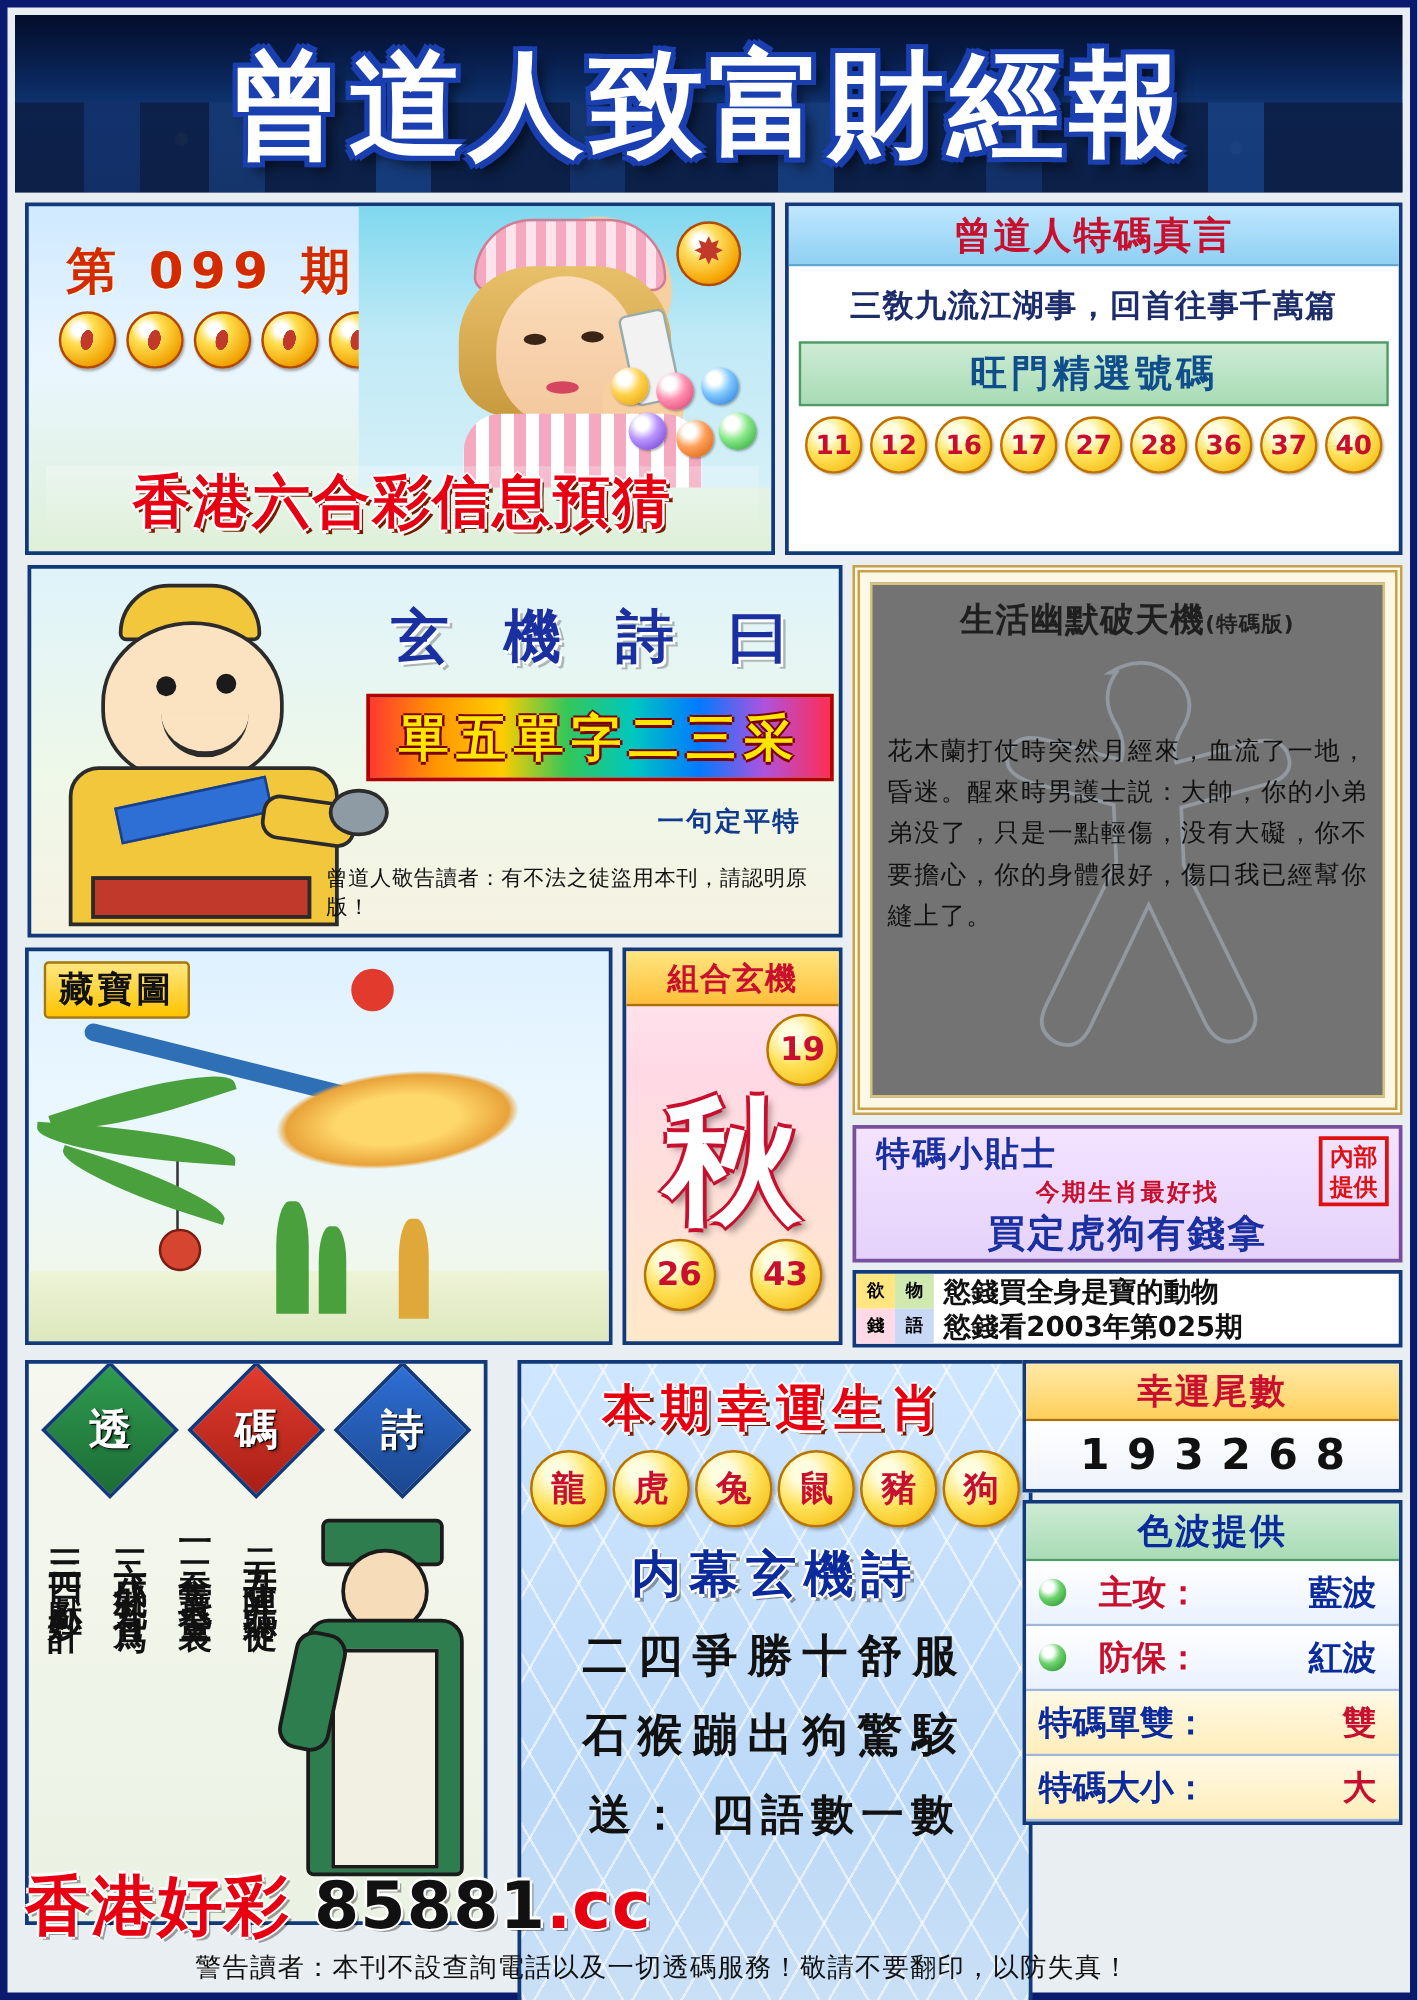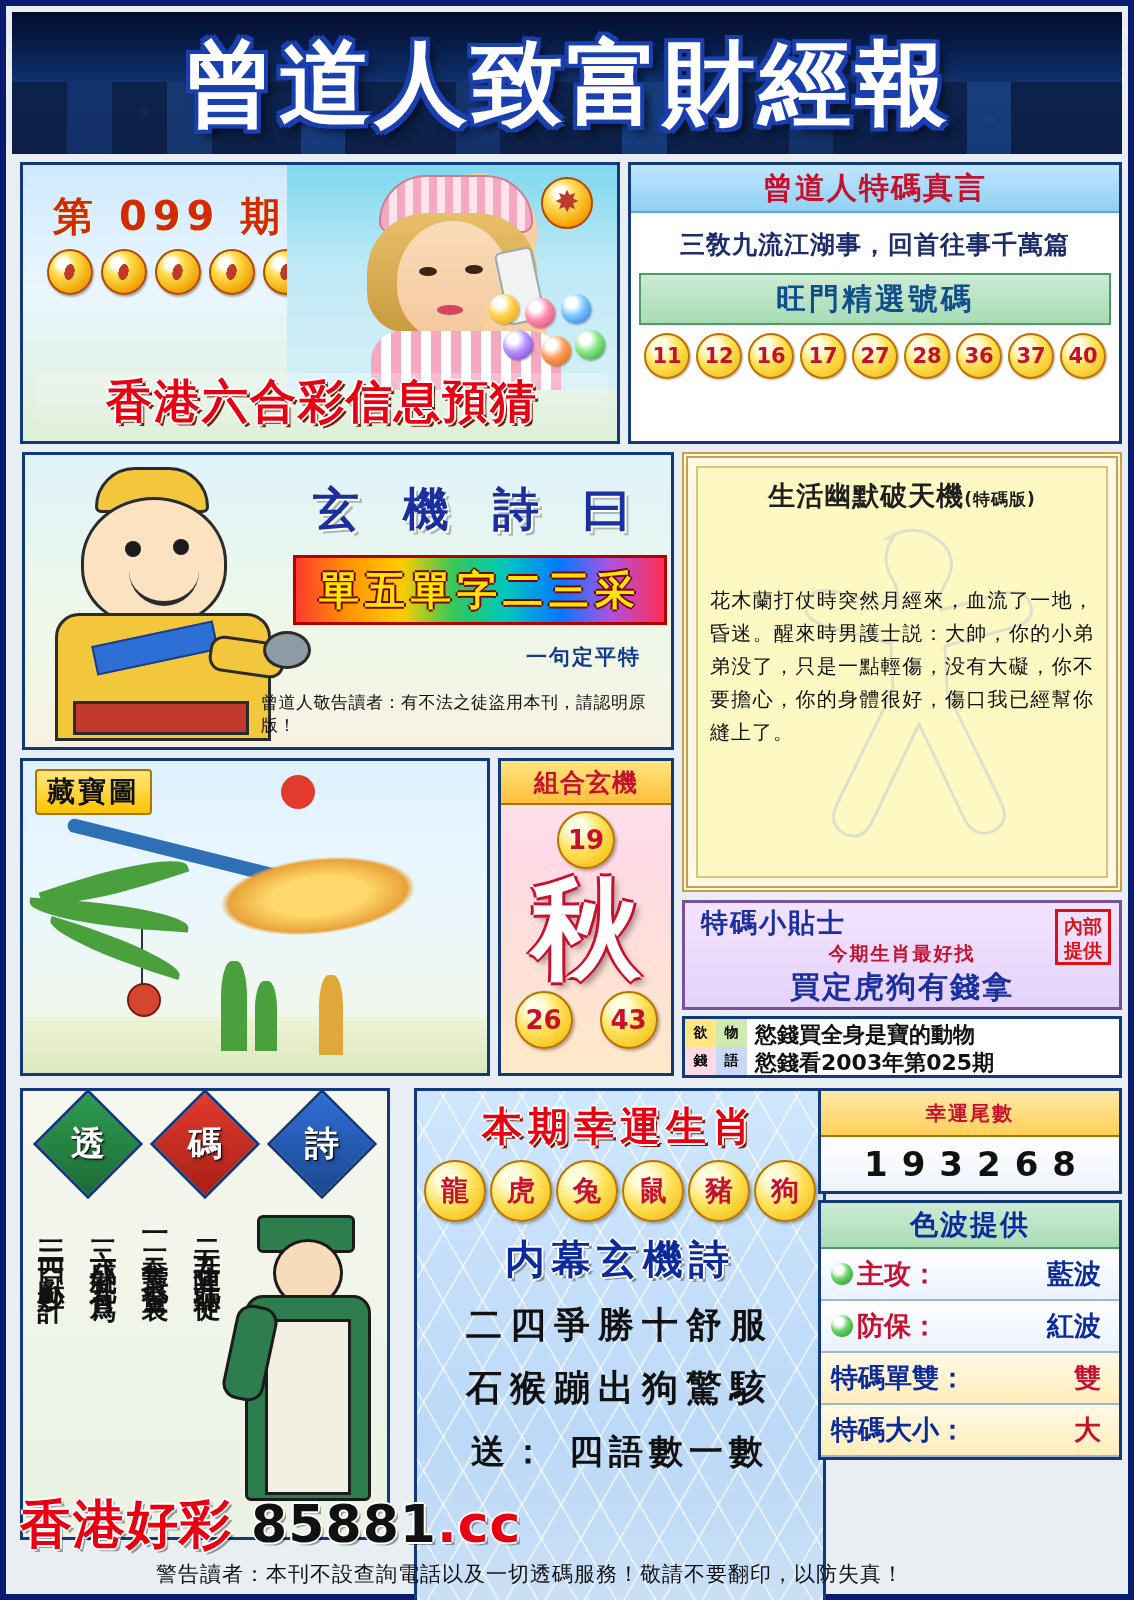--- a/index.html
+++ b/index.html
@@ -135,21 +135,21 @@
   .om-body{position:absolute;left:22px;top:150px;width:210px;height:122px;border-radius:24px 24px 0 0;background:#f2c73c;border:3px solid #2b2b2b;}
   .om-sash{position:absolute;left:60px;top:170px;width:120px;height:26px;background:#2e6fd6;transform:rotate(-12deg);border:2px solid #1b3f86;}
   .om-belt{position:absolute;left:40px;top:238px;width:170px;height:28px;background:#c0392b;border:3px solid #2b2b2b;}
   .om-arm{position:absolute;left:176px;top:176px;width:70px;height:30px;background:#f2c73c;border:3px solid #2b2b2b;border-radius:14px;transform:rotate(8deg);}
   .om-stone{position:absolute;left:230px;top:168px;width:42px;height:32px;border-radius:50%;background:#8e9aa4;border:3px solid #2b2b2b;}
   
   .humor{
     position:absolute;left:676px;top:446px;width:440px;height:440px;
     border:6px double #c8a24a;box-sizing:border-box;background:#fdf7e6;padding:8px;overflow:hidden;
   }
-  .humor-inner{border:2px solid #d9c27c;height:100%;box-sizing:border-box;padding:10px 12px;position:relative;background:#fef9c3;}
+  .humor-inner{border:2px solid #d9c27c;height:100%;box-sizing:border-box;padding:10px 12px;position:relative;background:#737373;}
   .humor-title{text-align:center;font-size:27px;font-weight:bold;color:#1f1f1f;letter-spacing:1px;}
   .humor-title small{font-size:17px;font-weight:bold;}
   .humor-text{margin-top:70px;font-size:20px;line-height:33px;color:#111;text-align:justify;letter-spacing:1px;position:relative;z-index:2;}
   .chalk{position:absolute;left:40px;top:40px;width:360px;height:380px;opacity:.45;z-index:1;}
   
   .treasure{
     position:absolute;left:14px;top:752px;width:470px;height:318px;
     border:3px solid #123a7a;box-sizing:border-box;overflow:hidden;
     background:linear-gradient(180deg,#dff1ff 0%,#eaf7ff 40%,#f3f7e4 100%);
   }
@@ -165,21 +165,21 @@
   .tr-leaf{position:absolute;background:#4aa03c;border-radius:0 80% 0 80%;}
   .tr-ground{position:absolute;left:0;bottom:0;width:100%;height:56px;background:linear-gradient(180deg,#eef3d6,#dce8bd);}
   
   .combo{
     position:absolute;left:492px;top:752px;width:176px;height:318px;
     border:3px solid #123a7a;box-sizing:border-box;overflow:hidden;
     background:linear-gradient(180deg,#ffe9ef 0%,#ffd9e6 30%,#ffe9c9 100%);
   }
   .combo-head{height:42px;background:linear-gradient(180deg,#ffe680,#ffbf3a);border-bottom:2px solid #b07000;
     display:flex;align-items:center;justify-content:center;font-size:25px;font-weight:bold;color:#c8102e;letter-spacing:1px;}
-  .combo-top{display:flex;justify-content:center;margin-top:6px;}
+  .combo-top{display:flex;justify-content:flex-end;margin-top:6px;}
   .combo-big{font-size:110px;font-weight:bold;color:#ffffff;text-align:center;line-height:120px;
     text-shadow:3px 0 0 #c8102e,-3px 0 0 #c8102e,0 3px 0 #c8102e,0 -3px 0 #c8102e,5px 5px 6px rgba(0,0,0,.35);}
   .combo-bottom{display:flex;justify-content:space-around;margin-top:2px;}
   .big-ball{width:54px;height:54px;border-radius:50%;display:flex;align-items:center;justify-content:center;
     font-size:26px;font-weight:bold;color:#c8102e;
     background:radial-gradient(circle at 34% 28%,#fffde0 0 16%,#ffe25a 45%,#f0b400 100%);
     border:2px solid #b87300;box-shadow:2px 2px 3px rgba(0,0,0,.3);}
   
   .tips{
     position:absolute;left:676px;top:894px;width:440px;height:110px;
@@ -233,27 +233,27 @@
     font-size:28px;font-weight:bold;color:#c8102e;
     background:radial-gradient(circle at 34% 28%,#fffde0 0 16%,#ffe25a 48%,#f0b400 100%);
     border:2px solid #b87300;box-shadow:2px 2px 3px rgba(0,0,0,.3);}
   .lucky-t2{text-align:center;margin-top:10px;font-size:40px;font-weight:bold;color:#0b2a9b;letter-spacing:6px;
     text-shadow:2px 0 0 #fff,-2px 0 0 #fff,0 2px 0 #fff,0 -2px 0 #fff,3px 3px 0 rgba(0,0,0,.35);}
   .lucky-line{text-align:center;margin-top:14px;font-size:36px;font-weight:bold;color:#111;letter-spacing:8px;}
   .lucky-send{text-align:center;margin-top:16px;font-size:34px;font-weight:bold;color:#111;letter-spacing:6px;}
   
   .rightcol{position:absolute;left:812px;top:1082px;width:304px;height:452px;}
   .rc-box{border:3px solid #123a7a;box-sizing:border-box;margin-bottom:6px;background:#fff;}
-  .rc-head{height:44px;display:flex;align-items:center;justify-content:center;font-size:20px;font-weight:bold;
+  .rc-head{height:44px;display:flex;align-items:center;justify-content:center;font-size:28px;font-weight:bold;
     color:#c8102e;background:linear-gradient(180deg,#ffe9a8,#ffd05a);border-bottom:2px solid #b07000;letter-spacing:2px;font-family:Liberation Serif, serif;}
   .rc-tails{height:54px;display:flex;align-items:center;justify-content:center;gap:14px;font-size:34px;font-weight:bold;color:#111;
     background:linear-gradient(180deg,#fff,#eef3fb);}
   .rc-head2{height:44px;display:flex;align-items:center;justify-content:center;font-size:28px;font-weight:bold;
     color:#0b2a9b;background:linear-gradient(180deg,#cdebd4,#a8dcb5);border-bottom:2px solid #4e9b66;letter-spacing:2px;}
-  .rc-row{height:50px;display:flex;align-items:center;gap:4px;padding:0 10px;border-bottom:2px solid #9fb6d6;
+  .rc-row{height:50px;display:flex;align-items:center;gap:26px;padding:0 10px;border-bottom:2px solid #9fb6d6;
     font-size:27px;font-weight:bold;background:linear-gradient(180deg,#ffffff,#eaf2ff);}
   .dot2{width:22px;height:22px;border-radius:50%;background:radial-gradient(circle at 35% 30%,#fff 0 20%,#6fd36f 45%,#1e8a1e 100%);flex:none;}
   .rc-row .k{color:#c8102e;} .rc-row .v{color:#0b2a9b;margin-left:auto;padding-right:8px;}
   .rc-row.alt{background:linear-gradient(180deg,#fff9e6,#ffeebb);}
   .rc-row.alt .k{color:#0b2a9b;} .rc-row.alt .v{color:#c8102e;}
   
   .footer-url{position:absolute;left:14px;bottom:34px;font-size:52px;font-weight:bold;color:#e60012;letter-spacing:1px;
     text-shadow:2px 0 0 #fff,-2px 0 0 #fff,0 2px 0 #fff,0 -2px 0 #fff,3px 3px 0 rgba(0,0,0,.35);}
   .footer-url .num{color:#111;}
   .footer-note{position:absolute;left:150px;bottom:6px;width:950px;font-size:21px;color:#111;letter-spacing:1px;}

